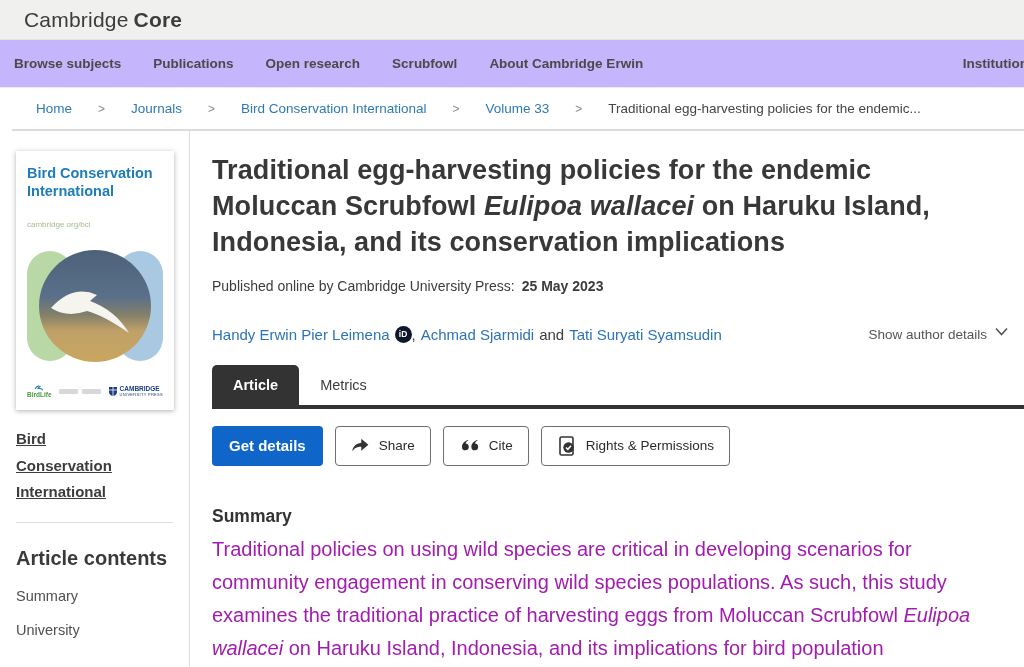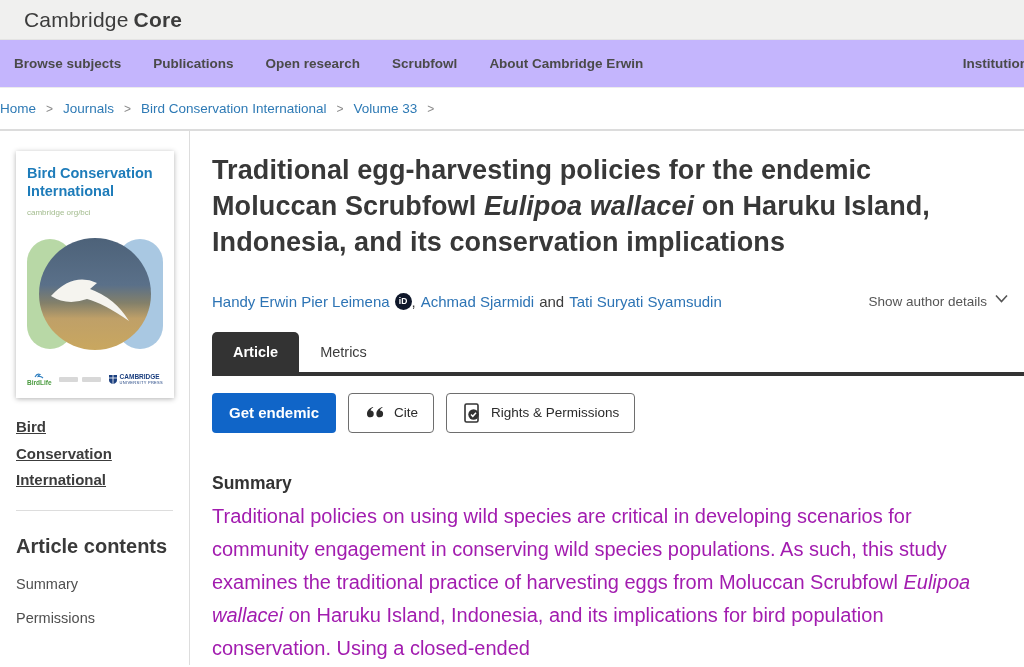--- a/index.html
+++ b/index.html
@@ -14,37 +14,37 @@
   .logo .logo-bold { font-weight:700; margin-left:5px; }
 
   
   .main-nav { height:48px; background:#c4b5fd; display:flex; align-items:center;
     padding:0 0 0 14px; gap:32px; border-bottom:1px solid #ececec; }
   .nav-item { font-size:13.5px; font-weight:700; color:#4a4a4a; text-decoration:none;
     white-space:nowrap; cursor:pointer; }
   .nav-item.institution { margin-left:auto; margin-right:-40px; }
 
   
-  .breadcrumb { height:43px; display:flex; align-items:center; padding:0 0;
-    gap:10px; font-size:13.5px; border-bottom:2px solid #dcdcdc; white-space:nowrap; }
+  .breadcrumb { height:43px; display:flex; align-items:center; padding:0 24px;
+    gap:26px; font-size:13.5px; border-bottom:2px solid #dcdcdc; white-space:nowrap;margin-left:12px; }
   .breadcrumb a { color:#2e7ab5; text-decoration:none; cursor:pointer; }
   .breadcrumb .sep { color:#8a8a8a; font-size:12px; }
   .breadcrumb .crumb-current { color:#454545; }
 
   
   .content { display:flex; min-height:534px; }
   .sidebar { width:190px; flex:0 0 190px; border-right:1px solid #ddd;
     padding:20px 16px 0 16px; }
   .main { flex:1; padding:22px 16px 0 22px; }
 
   
   .cover { width:158px; background:#fff; box-shadow:0 1px 5px rgba(0,0,0,.3);
     padding:13px 11px 9px 11px; cursor:pointer; }
   .cover-title { color:#1e7cba; font-weight:700; font-size:14.5px; line-height:1.25; }
-  .cover-sub { color:#a3bc8e; font-size:8px; margin-top:8px; }
+  .cover-sub { color:#a3bc8e; font-size:8px; margin-top:20px; }
   .cover-art { position:relative; height:130px; margin-top:12px; }
   .pill { position:absolute; top:10px; width:46px; height:110px; border-radius:30px; }
   .pill.green { left:0; background:#b8d8a6; }
   .pill.blue  { right:0; background:#a9c8e2; }
   .photo-circle { position:absolute; left:50%; top:50%; transform:translate(-50%,-50%);
     width:112px; height:112px; border-radius:50%; overflow:hidden;
     background:linear-gradient(180deg,#4d6279 0%,#5a7089 42%,#83806a 58%,#bfa068 72%,#c9a75f 100%); }
   .photo-circle svg { position:absolute; left:8px; top:28px; }
   .cover-logos { display:flex; align-items:center; margin-top:10px; gap:5px; height:20px; }
   .birdlife { display:flex; flex-direction:column; align-items:center; line-height:1; }
@@ -117,20 +117,21 @@
 
 <div class="breadcrumb">
   <a>Home</a>
   <span class="sep">&gt;</span>
   <a>Journals</a>
   <span class="sep">&gt;</span>
   <a>Bird Conservation International</a>
   <span class="sep">&gt;</span>
   <a>Volume 33</a>
   <span class="sep">&gt;</span>
+  <span class="crumb-current">Traditional egg-harvesting policies for the endemic...</span>
 </div>
 
 <div class="content">
 
   <aside class="sidebar">
     <div class="cover">
       <div class="cover-title">Bird Conservation International</div>
       <div class="cover-sub">cambridge org/bci</div>
       <div class="cover-art">
         <div class="pill green"></div>
@@ -162,26 +163,27 @@
             <span class="l2">UNIVERSITY PRESS</span>
           </div>
         </div>
       </div>
     </div>
 
     <a class="journal-link">Bird Conservation International</a>
     <hr class="side-divider">
     <h3 class="contents-heading">Article contents</h3>
     <a class="toc-item">Summary</a>
-    <a class="toc-item">Permissions</a>
+    <a class="toc-item">University</a>
   </aside>
 
   <main class="main">
     <h1 class="article-title"><span>Traditional egg-harvesting policies for the endemic Moluccan Scrubfowl </span><em>Eulipoa wallacei</em><span> on Haruku Island, Indonesia, and its conservation implications</span></h1>
 
+    <p class="published"><span>Published online by Cambridge University Press:</span><strong>25 May 2023</strong></p>
 
     <div class="authors-row">
       <div class="authors">
         <a>Handy Erwin Pier Leimena</a>
           <span class="orcid">iD</span>
           <span class="comma">,</span>
         <a>Achmad Sjarmidi</a>
         <span class="conj">and</span>
         <a>Tati Suryati Syamsudin</a>
       </div>
@@ -192,21 +194,27 @@
         </svg>
       </button>
     </div>
 
     <div class="tabs">
       <div class="tab active">Article</div>
       <div class="tab">Metrics</div>
     </div>
 
     <div class="actions">
-      <button class="btn-primary">Get endemic</button>
+      <button class="btn-primary">Get details</button>
+      <button class="btn-secondary">
+        <svg width="19" height="15" viewBox="0 0 24 19">
+          <path d="M13 1 l9 7.5 L13 16 v-5 C7 11 4 13 1.5 17 2.5 10.5 6 7 13 6 Z" fill="#333"></path>
+        </svg>
+        <span>Share</span>
+      </button>
       <button class="btn-secondary">
         <svg width="21" height="15" viewBox="0 0 22 16">
           <path d="M9 2 C4.5 4 3 6.5 3 9.5 a3.6 3.6 0 1 0 3.8 -3.6 C7 4.5 8 3.2 9.8 2.6 Z" fill="#2b2b2b"></path>
           <path d="M19 2 C14.5 4 13 6.5 13 9.5 a3.6 3.6 0 1 0 3.8 -3.6 C17 4.5 18 3.2 19.8 2.6 Z" fill="#2b2b2b"></path>
         </svg>
         <span>Cite</span>
       </button>
       <button class="btn-secondary">
         <svg width="20" height="22" viewBox="0 0 20 22">
           <rect x="3" y="2" width="13" height="18" rx="1.5" fill="none" stroke="#333" stroke-width="1.6"></rect>

